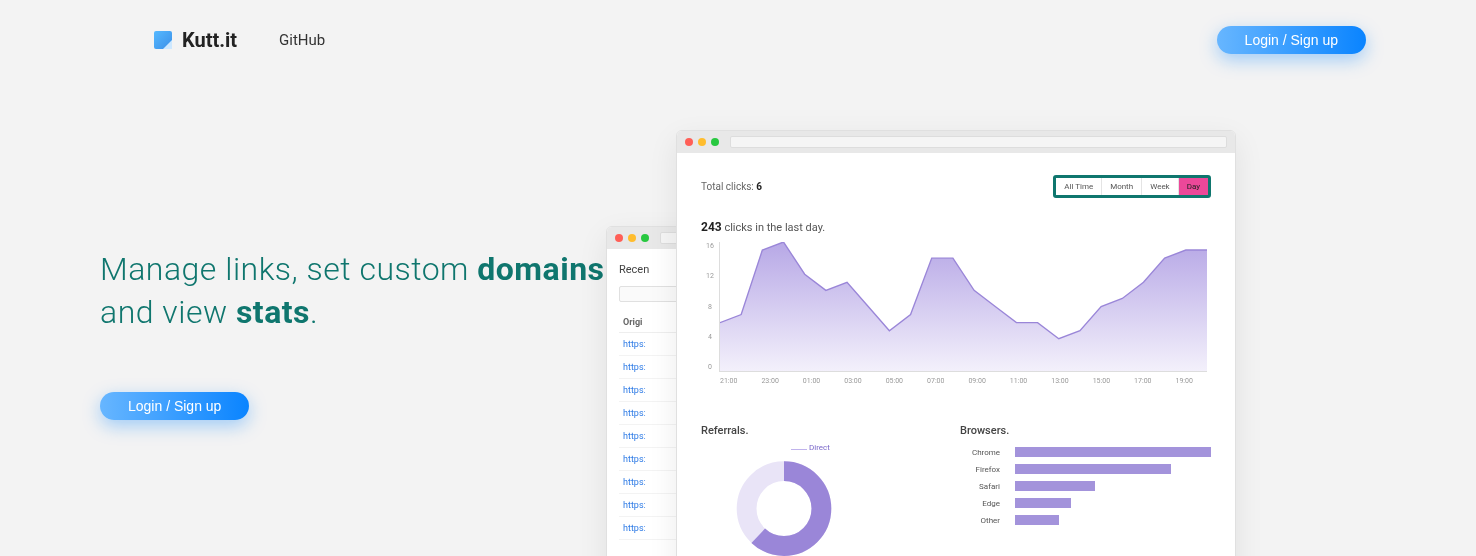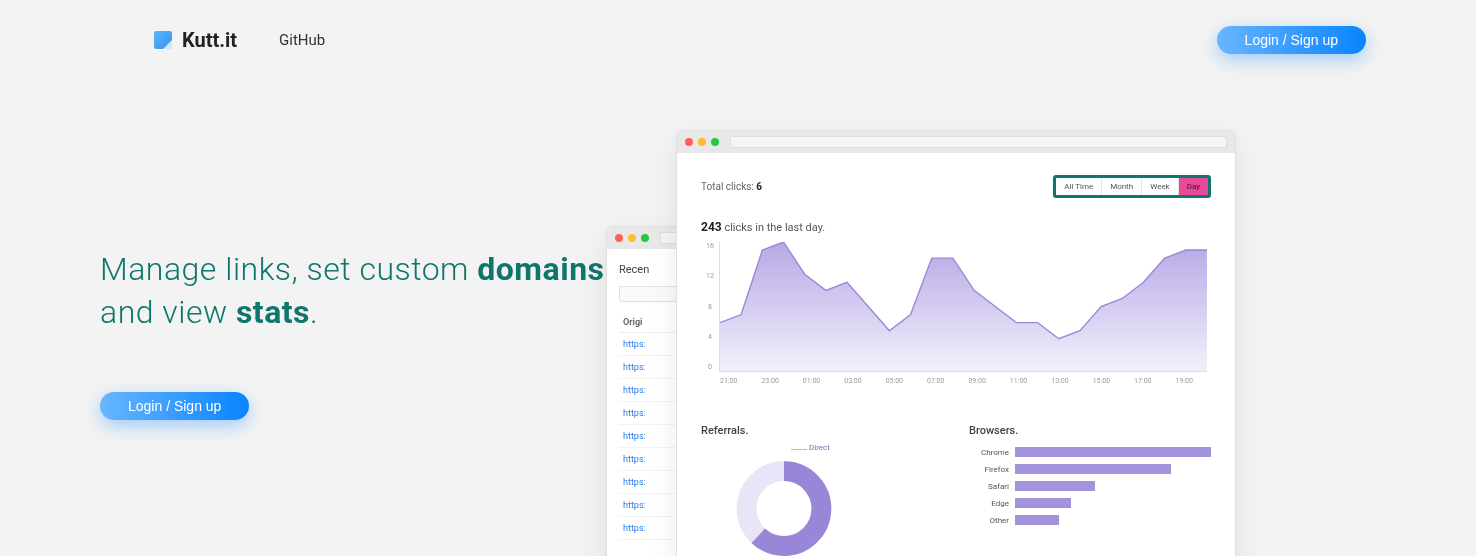--- a/index.html
+++ b/index.html
@@ -181,21 +181,21 @@
   .donut-label{
     position:absolute; top:-4px; left:80px;
     font-size:8px; color:#7a67c9;
   }
   .donut-label::before{
     content:""; position:absolute; left:-18px; top:6px;
     width:16px;height:1px;background:#c0b3ec;
   }
 
   .bars { display:flex; flex-direction:column; gap:7px; margin-top:4px;}
-  .bar-row{ display:flex; align-items:center; gap:6px; }
+  .bar-row{ display:flex; align-items:center; gap:15px; }
   .bar-row .lbl{ width:40px; text-align:right; font-size:8px; color:#555;}
   .bar-row .bar{ height:10px; background:#a393db; }
 
 </style>
 </head>
 <body>
 
 <div class="header">
   <div class="brand">
     <span class="brand-icon"></span>

